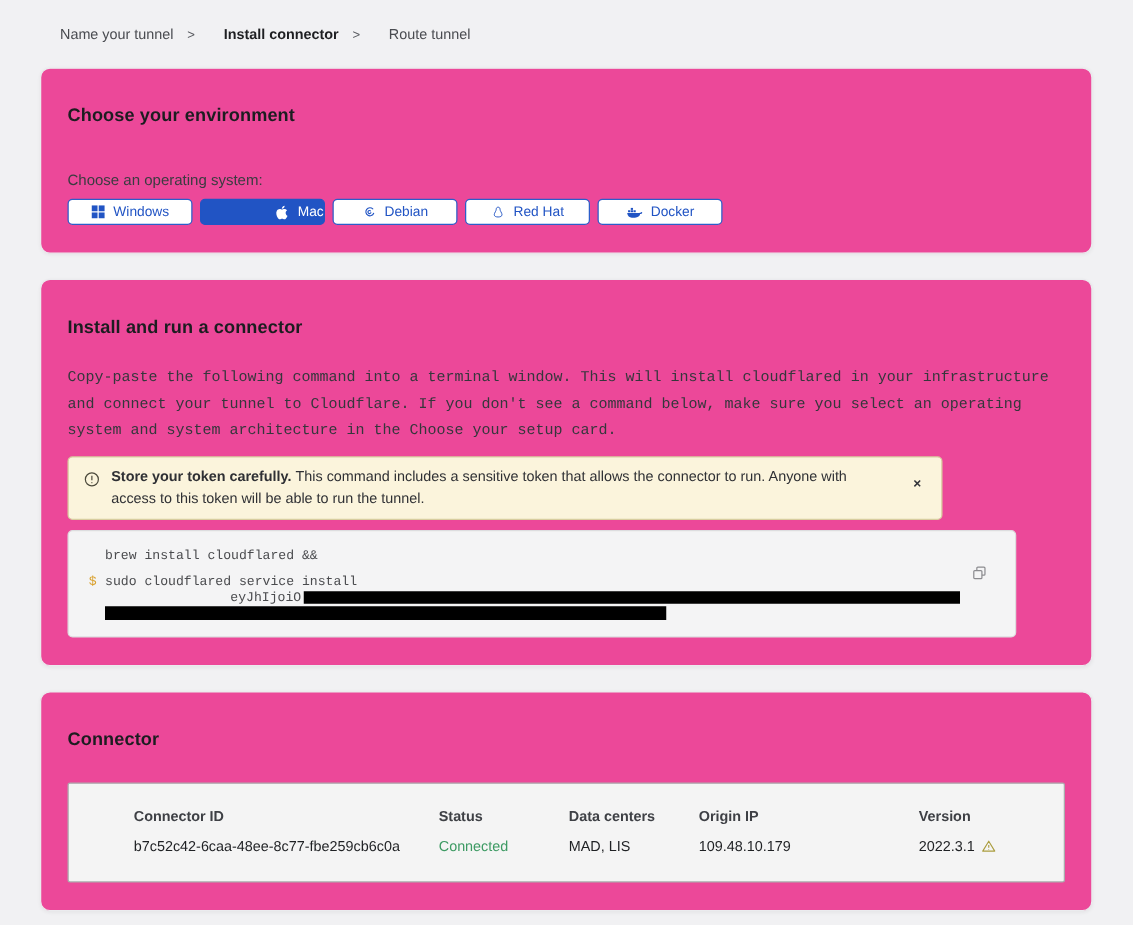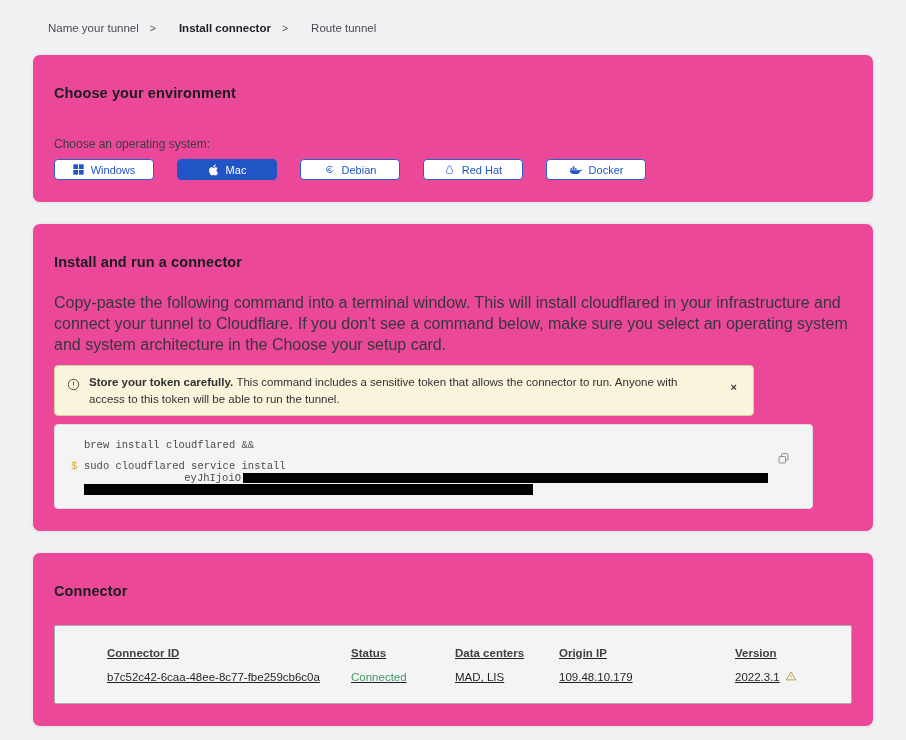--- a/index.html
+++ b/index.html
@@ -25,33 +25,33 @@
     border:1px solid #ebebee;
     border-radius:8px;
     box-shadow:0 1px 3px rgba(0,0,0,.05);
     margin-top:20px;
     padding:30px 21px 22px;
   }
   .card-title { margin:0; font-size:14.5px; font-weight:700; color:#1c1d20; letter-spacing:.1px; }
 
   
   .os-label { margin-top:36px; font-size:12px; color:#3a3c40; }
-  .os-row { display:flex; gap:23px; margin-top:8px; }
+  .os-row { display:flex; gap:6px; margin-top:8px; }
   .os-btn {
     display:flex; align-items:center; justify-content:center; gap:7px;
     width:100px; height:21px; padding:0;
     background:#fff; color:#2154c4;
     border:1px solid #2c5ec9; border-radius:4px;
     font-family:inherit; font-size:11px; cursor:pointer;
   }
-  .os-btn.selected { background:#2154c4; color:#fff; border-color:#2154c4; }
+  .os-btn.selected { background:#2154c4; color:#fff; border-color:#2154c4;justify-content:flex-end; }
   .os-btn svg { display:block; }
 
   
-  .desc { margin:22px 0 0; max-width:800px; font-size:16px; line-height:21px; color:#35373c; }
+  .desc { margin:22px 0 0; max-width:800px; font-size:12px; line-height:21px; color:#35373c;font-family:Liberation Mono, monospace; }
 
   .banner {
     position:relative; margin-top:10px; width:700px;
     background:#fbf4dc; border:1px solid #d8cd9f; border-radius:4px;
     padding:8px 46px 8px 12px;
     display:flex; gap:9px; align-items:flex-start;
   }
   .banner-icon { flex:none; margin-top:3px; color:#4c4a3c; }
   .banner-text { font-size:11.5px; line-height:16.5px; color:#2f3034; }
   .banner-close {
@@ -78,21 +78,20 @@
   .copy-btn {
     position:absolute; right:22px; top:27px;
     background:none; border:none; padding:0; cursor:pointer; color:#8b8b8f;
   }
 
   
   .ctable {
     margin-top:26px;
     background:#f4f4f4; border:1px solid #ababad; border-radius:2px;
     padding:21px 0 19px 52px;
-    text-decoration:underline;
   }
   .trow { display:grid; grid-template-columns:244px 104px 104px 176px 1fr; font-size:11.5px; align-items:center; }
   .thead .cell { font-weight:700; color:#3e4045; }
   .tdata { margin-top:11px; }
   .tdata .cell { color:#1f2124; }
   .status-connected { color:#3d9a63 !important; }
   .version-cell { display:flex; align-items:center; gap:5px; }
   .warn-tri { color:#ab9d3f; }
 
   .next-btn {

